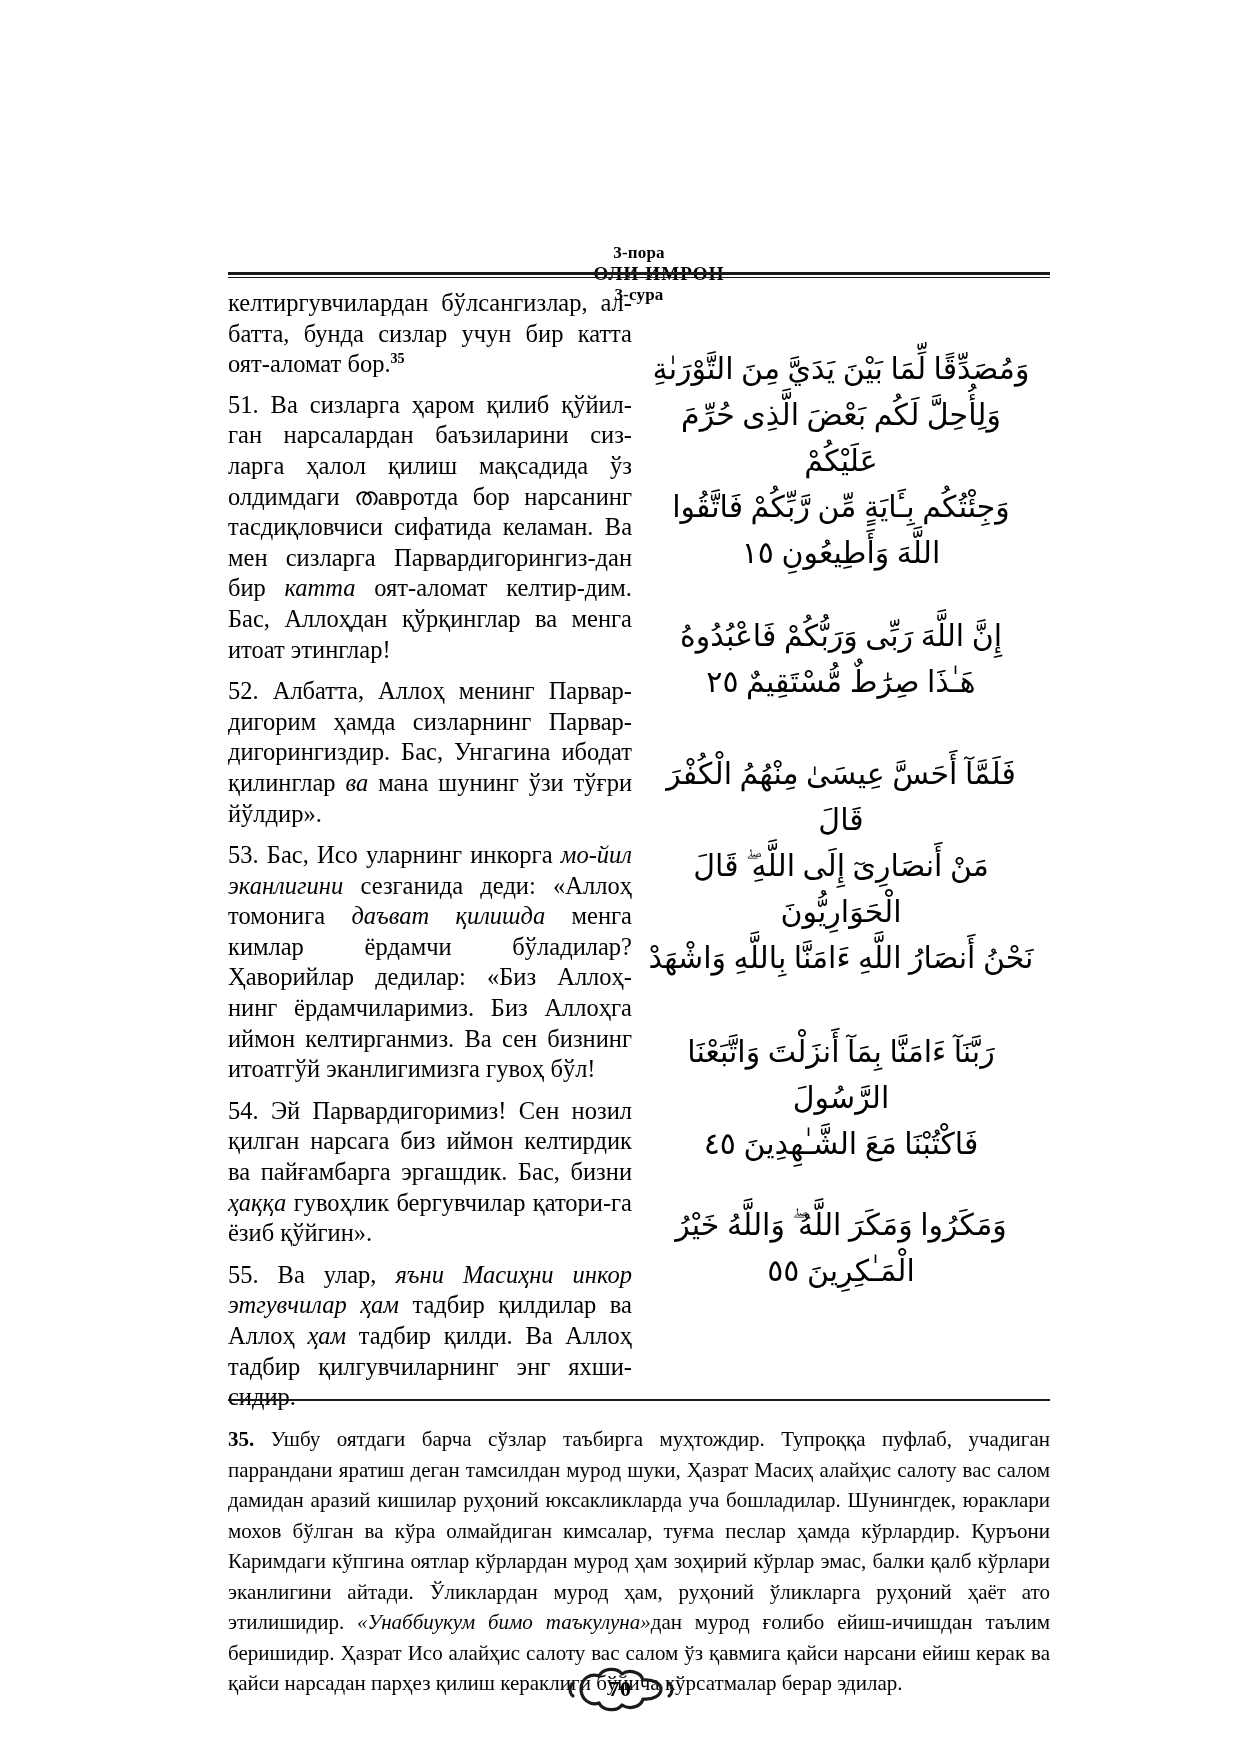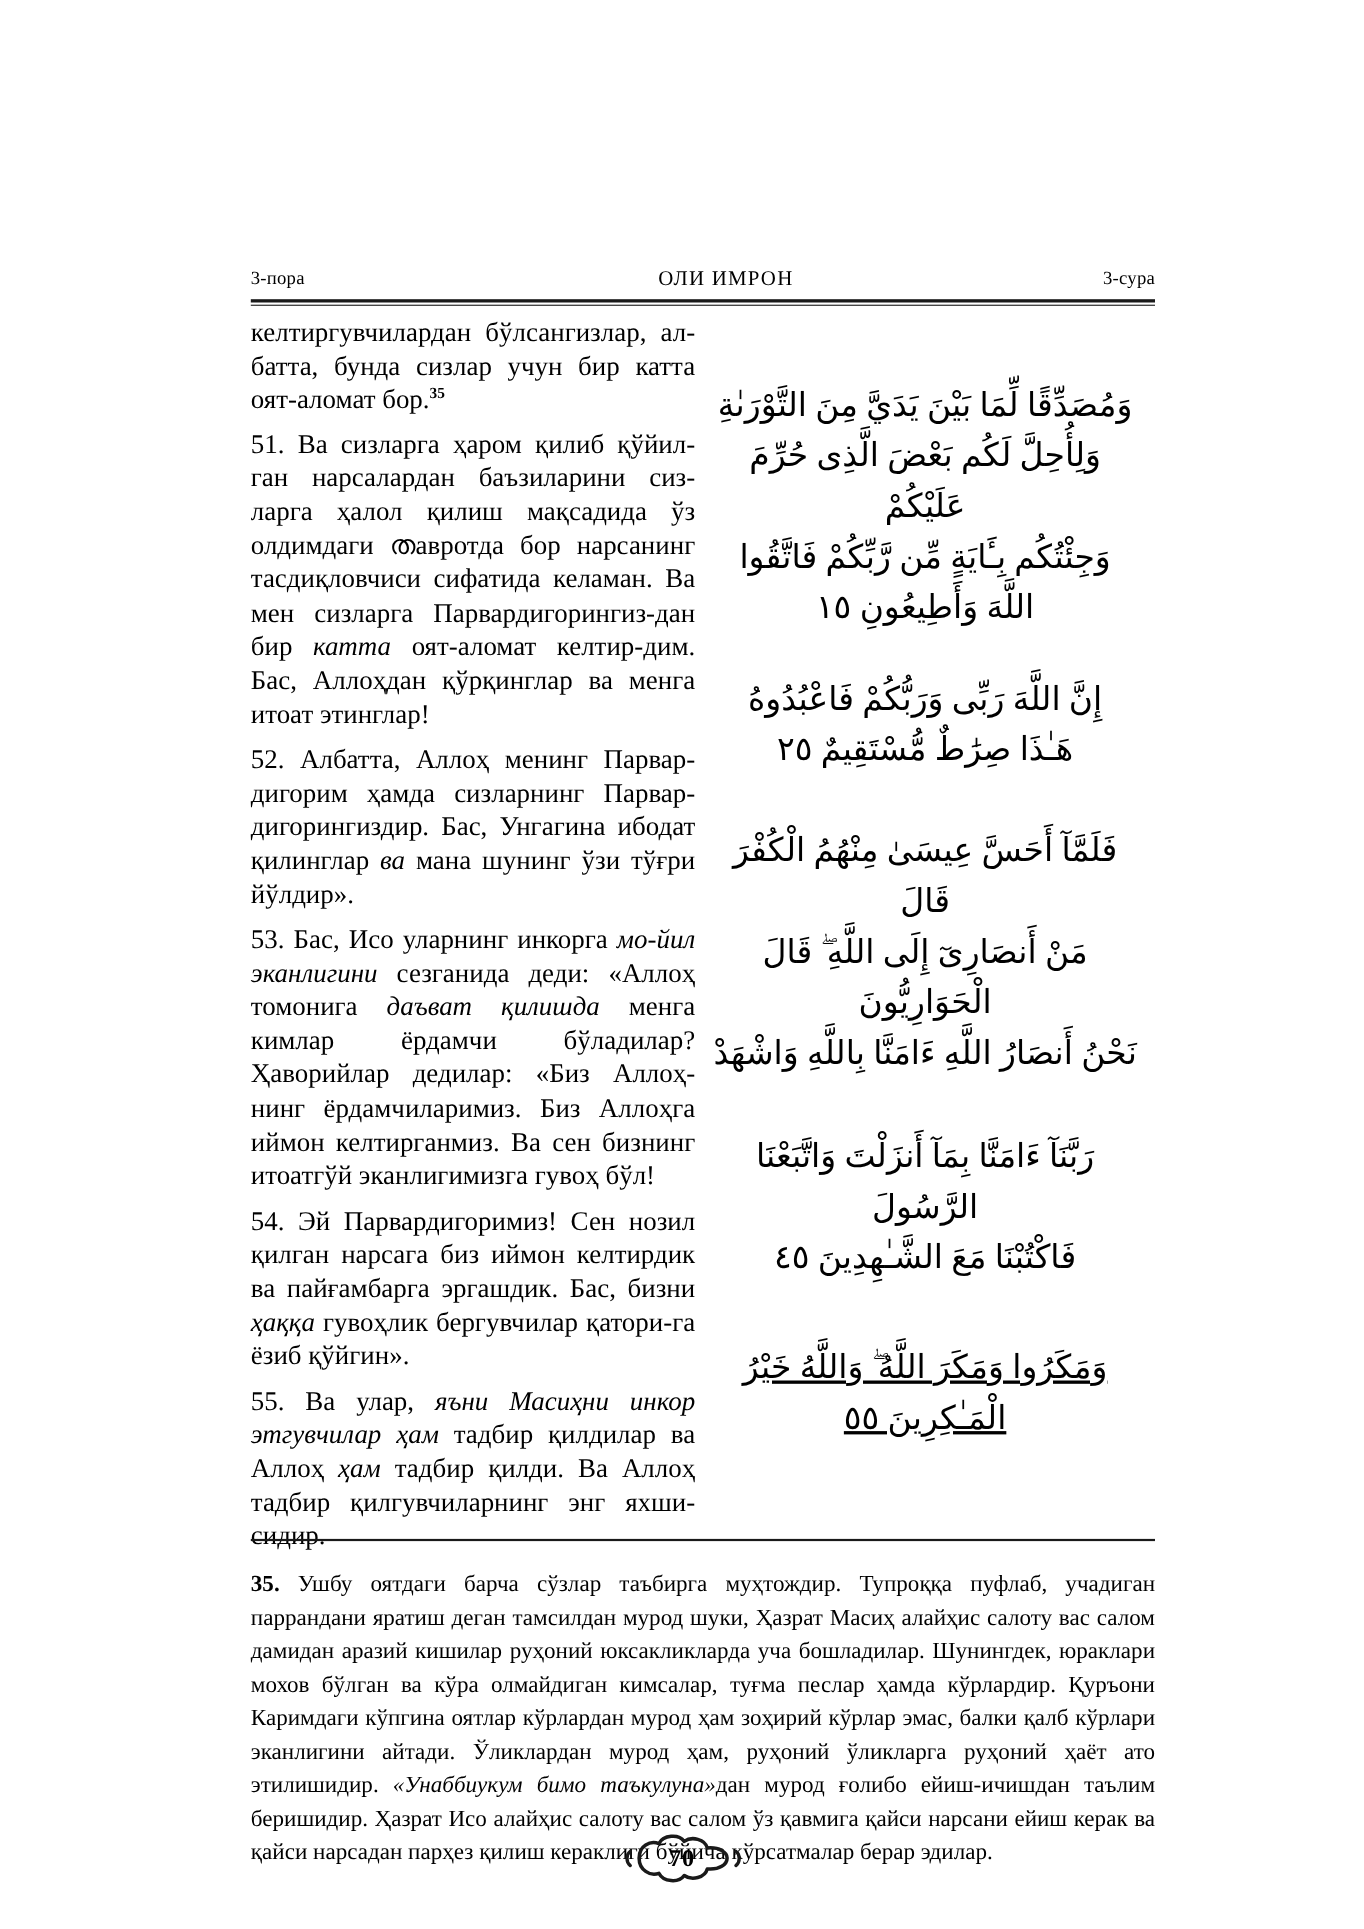--- a/index.html
+++ b/index.html
@@ -18,26 +18,27 @@
     box-sizing: border-box;
   }
 
   
   .running-head {
     position: absolute;
     left: 228px;
     top: 243px;
     width: 822px;
     display: flex;
-    align-items: flex-start;
+    align-items: center;
     justify-content: space-between;
     font-family: "Liberation Serif", "DejaVu Serif", serif;
-    font-weight: normal;
+    font-weight: bold;
     font-size: 17px;
     letter-spacing: 0.2px;
+    flex-direction: column;
   }
   .running-head .rh-center {
     font-size: 19px;
     letter-spacing: 1.1px;
     margin-left: 40px;
   }
   .rh-left, .rh-right { white-space: nowrap; }
 
   .rule-double {
     position: absolute;
@@ -105,21 +106,21 @@
     unicode-bidi: bidi-override;
     color: #000;
     letter-spacing: -0.5px;
     word-spacing: -2px;
   }
   .ayah-block { margin-bottom: 26px; }
   .ayah-block.b1 { margin-top: 58px; }
   .ayah-block.b2 { margin-top: 37px; }
   .ayah-block.b3 { margin-top: 46px; }
   .ayah-block.b4 { margin-top: 48px; }
-  .ayah-block.b5 { margin-top: 54px; text-decoration: underline; }
+  .ayah-block.b5 { margin-top: 35px; }
 
   
   .fn-rule {
     position: absolute;
     left: 228px;
     top: 1399px;
     width: 822px;
     height: 2.2px;
     background: #1a1a1a;
   }

